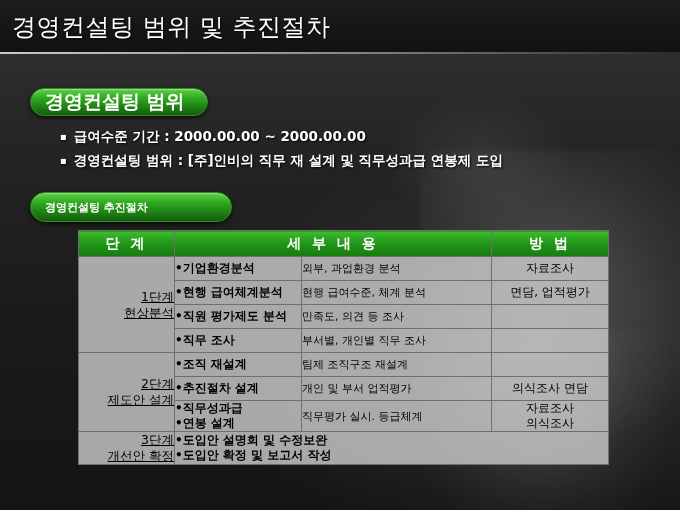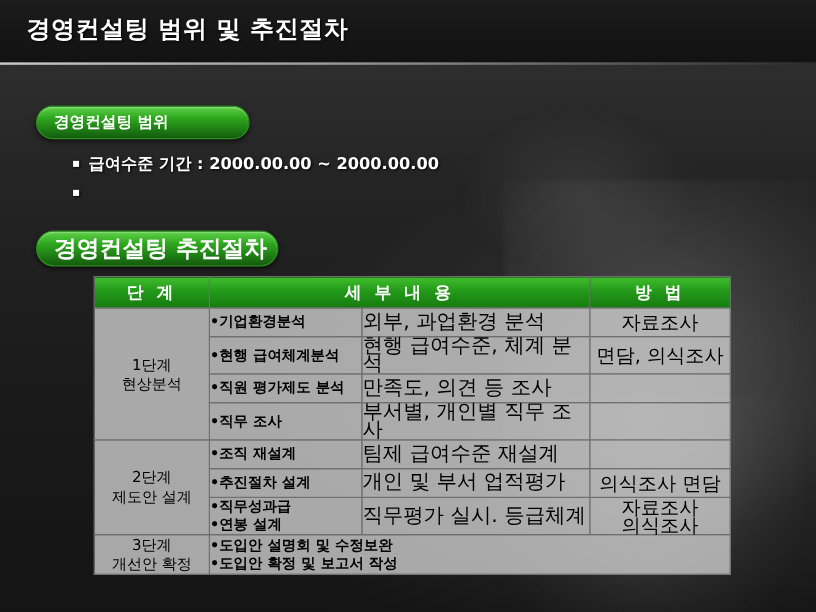--- a/index.html
+++ b/index.html
@@ -56,23 +56,23 @@
     background: linear-gradient(180deg, #1d1d1d 0%, #161616 55%, #121212 100%);
   }
   .header-underline {
     position: absolute;
     left: 0; top: 52px;
     width: 680px; height: 2px;
     background: linear-gradient(90deg, #c9c9c9 0%, #9a9a9a 40%, #5a5a5a 75%, #2a2a2a 100%);
   }
   .header-title {
     position: absolute;
-    left: 22px; top: 11px;
-    font-size: 20px;
-    font-weight: bold;
+    left: 12px; top: 11px;
+    font-size: 24px;
+    font-weight: normal;
     color: #ffffff;
     letter-spacing: 0.5px;
     text-shadow: 1px 1px 2px rgba(0,0,0,0.8);
   }
 
   
   .pill {
     position: absolute;
     border-radius: 16px;
     background: linear-gradient(180deg, #5fd24a 0%, #2fa81f 35%, #1d7a13 75%, #145c0e 100%);
@@ -81,26 +81,26 @@
     color: #ffffff;
     font-weight: bold;
     display: flex;
     align-items: center;
     padding-left: 14px;
     box-sizing: border-box;
   }
   .pill-1 {
     left: 30px; top: 88px;
     width: 178px; height: 28px;
-    font-size: 13px;
+    font-size: 19px;
   }
   .pill-2 {
     left: 30px; top: 192px;
     width: 202px; height: 30px;
-    font-size: 19px;
+    font-size: 11px;
   }
 
   
   .bullets {
     position: absolute;
     left: 60px; top: 128px;
     width: 600px;
   }
   .bullet-row {
     display: flex;
@@ -141,43 +141,44 @@
     font-weight: bold;
     height: 25px;
     text-align: center;
     letter-spacing: 3px;
     border-color: #4b4b4b;
   }
   td.stage {
     background: rgba(205,205,205,0.80);
     color: #000000;
     font-size: 12.5px;
-    text-align: center;
+    text-align: right;
     line-height: 16px;
     font-weight: normal;
+    text-decoration: underline;
   }
   td.sub {
     background: rgba(205,205,205,0.80);
     color: #000000;
     font-size: 12px;
     padding: 2px 3px 2px 4px;
     line-height: 15px;
     font-weight: bold;
   }
   td.detail {
     background: rgba(205,205,205,0.80);
     color: #000000;
-    font-size: 17px;
+    font-size: 11px;
     padding: 2px 3px 2px 5px;
     line-height: 15px;
   }
   td.method {
     background: rgba(205,205,205,0.80);
     color: #000000;
-    font-size: 16px;
+    font-size: 12px;
     text-align: center;
     line-height: 15px;
   }
   td.empty {
     background: rgba(205,205,205,0.80);
   }
   tbody tr { height: 24px; }
 </style>
 </head>
 <body>
@@ -195,20 +196,21 @@
     <span>경영컨설팅 범위</span>
   </div>
 
   <div class="bullets">
     <div class="bullet-row">
       <span class="bullet-mark">▪</span>
       <span>급여수준 기간 : 2000.00.00  ~  2000.00.00</span>
     </div>
     <div class="bullet-row">
       <span class="bullet-mark">▪</span>
+      <span>경영컨설팅 범위 : [주]인비의 직무 재 설계 및 직무성과급 연봉제 도입</span>
     </div>
   </div>
 
   <div class="pill pill-2">
     <span>경영컨설팅 추진절차</span>
   </div>
 
   <div class="table-wrap">
     <table class="main-table">
       <colgroup>
@@ -227,36 +229,36 @@
       <tbody id="table-body">
           <tr>
             <td class="stage" rowspan="4">1단계<br>현상분석</td>
             <td class="sub">•기업환경분석</td>
             <td class="detail">외부, 과업환경 분석</td>
             <td class="method">자료조사</td>
           </tr>
           <tr>
             <td class="sub">•현행 급여체계분석</td>
             <td class="detail">현행 급여수준, 체계 분석</td>
-            <td class="method">면담, 의식조사</td>
+            <td class="method">면담, 업적평가</td>
           </tr>
           <tr>
             <td class="sub">•직원 평가제도 분석</td>
             <td class="detail">만족도, 의견 등 조사</td>
             <td class="empty"></td>
           </tr>
           <tr>
             <td class="sub">•직무 조사</td>
             <td class="detail">부서별, 개인별 직무 조사</td>
             <td class="empty"></td>
           </tr>
           <tr>
             <td class="stage" rowspan="3">2단계<br>제도안 설계</td>
             <td class="sub">•조직 재설계</td>
-            <td class="detail">팀제 급여수준 재설계</td>
+            <td class="detail">팀제 조직구조 재설계</td>
             <td class="empty"></td>
           </tr>
           <tr>
             <td class="sub">•추진절차 설계</td>
             <td class="detail">개인 및 부서 업적평가</td>
             <td class="method">의식조사 면담</td>
           </tr>
           <tr>
             <td class="sub">•직무성과급<br>•연봉 설계</td>
             <td class="detail">직무평가 실시. 등급체계</td>

